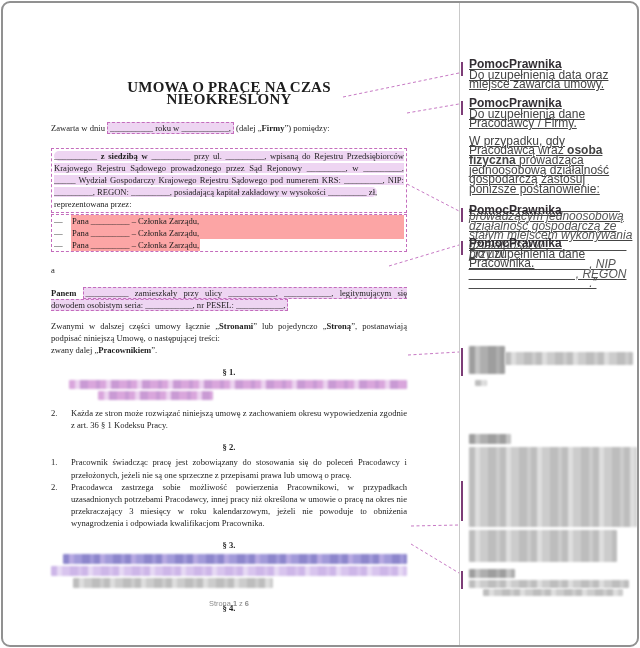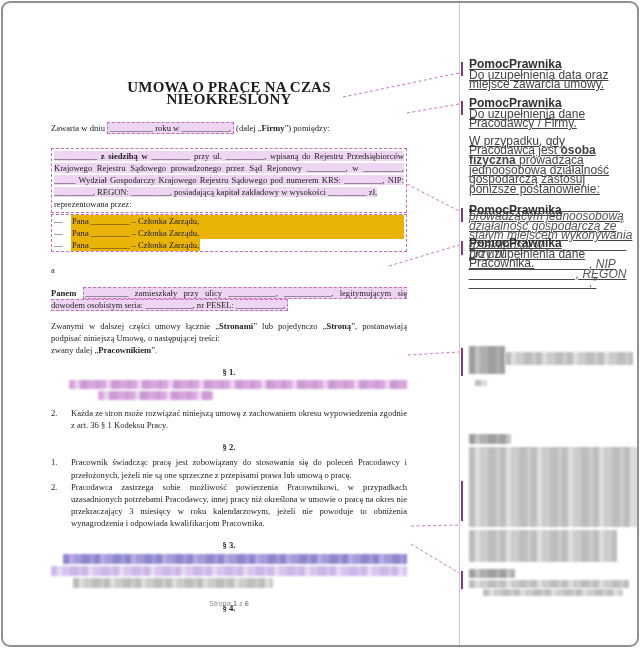--- a/index.html
+++ b/index.html
@@ -5,27 +5,27 @@
   html,body{margin:0;padding:0;}
   body{width:640px;height:648px;position:relative;background:#fff;font-family:"Liberation Serif","DejaVu Serif",serif;}
   .frame{position:absolute;inset:1px;border:2px solid #919191;border-radius:9px;background:#fff;overflow:hidden;}
   .separator{position:absolute;left:456px;top:0;bottom:0;width:1px;background:#c9c9c9;}
 
   
   .doc-inner{position:absolute;left:48px;top:62px;width:356px;color:#1d1d1d;font-size:8.6px;line-height:12.2px;}
   .title{font-size:15px;font-weight:bold;text-align:center;margin:16px;letter-spacing:.2px;}
   .para{margin:0;}
   .j{text-align:justify;}
-  .hl{background:#eed5f2;}
+  .hl{background:#eed5f2;border-radius:21px;}
   .boxed{border:1px dashed #c46cbd;padding:0 2px;background:#eed5f2;}
   .employer-block{border:1px dashed #c46cbd;margin-top:13px;padding:1px 2px;}
   .board{border:1px dashed #c46cbd;margin-top:1px;padding:1px 2px;}
   .board-row{display:flex;align-items:center;height:11.6px;}
   .board-row .dash{width:17px;flex:none;}
-  .board-row .b-hl{background:#eab308;padding:0 1px;font-family:Liberation Serif, serif;}
+  .board-row .b-hl{background:#fca5a5;padding:0 1px;font-family:Liberation Serif, serif;}
   .board-row.stretch .b-hl{flex:1;}
   .sec-h{text-align:center;font-weight:bold;margin:0;}
   .num-item{display:flex;}
   .num-item .n{width:20px;flex:none;}
   .num-item .t{flex:1;text-align:justify;}
   .footer{position:absolute;left:48px;top:596px;width:356px;text-align:center;
           font-family:"Liberation Sans",sans-serif;font-size:7.4px;color:#8c8c8c;}
 
   
   .mosaic{filter:blur(1.1px);border-radius:1px;
@@ -147,21 +147,21 @@
     <div class="marker" style="top:59px;height:14px;"></div>
     <div class="comment" style="top:57px;">
       <p class="author">PomocPrawnika</p>
       <p class="body">Do uzupełnienia data oraz miejsce zawarcia umowy.</p>
     </div>
 
     <div class="marker" style="top:98px;height:14px;"></div>
     <div class="comment" style="top:96px;">
       <p class="author">PomocPrawnika</p>
       <p class="body">Do uzupełnienia dane Pracodawcy / Firmy.</p>
-      <p class="note"><span>W przypadku, gdy Pracodawcą jest </span><b>osoba fizyczna</b><span> prowadząca jednoosobową działalność gospodarczą zastosuj poniższe postanowienie:</span></p>
+      <p class="note"><span>W przypadku, gdy Pracodawcą wraz </span><b>osoba fizyczna</b><span> prowadząca jednoosobową działalność gospodarczą zastosuj poniższe postanowienie:</span></p>
       <p class="quote">„______________________ prowadzącym jednoosobową działalność gospodarczą ze stałym miejscem wykonywania działalności w ____________ przy ul. __________________, NIP ________________, REGON __________________.”</p>
     </div>
 
     <div class="marker" style="top:205px;height:14px;"></div>
     <div class="comment" style="top:203px;">
       <p class="author">PomocPrawnika</p>
     </div>
 
     <div class="marker" style="top:238px;height:14px;"></div>
     <div class="comment" style="top:236px;">

